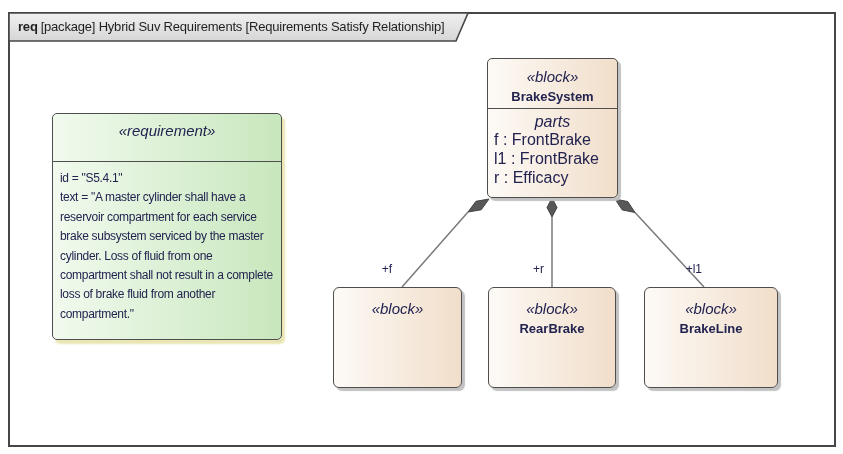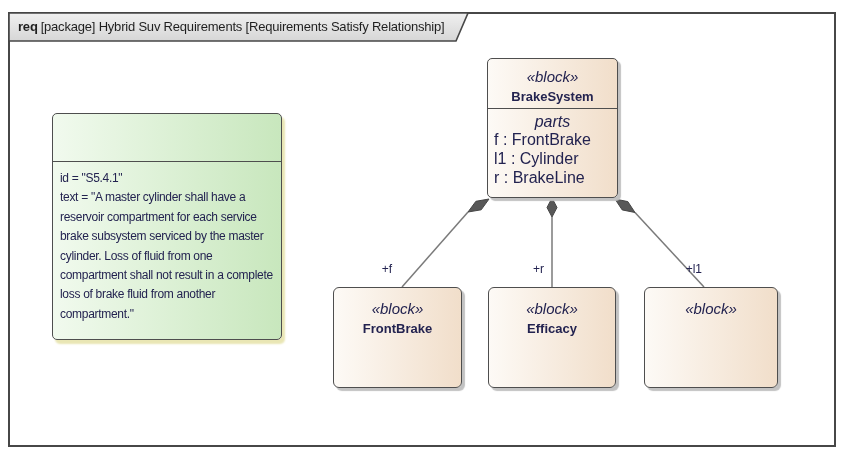--- a/index.html
+++ b/index.html
@@ -82,51 +82,52 @@
     <polygon points="552,198 557,207.5 552,217 547,207.5" fill="#585858" stroke="#454545" stroke-width="1"></polygon>
     <polygon points="615,199 627.8,201.6 635,212.5 622.2,209.9" fill="#585858" stroke="#454545" stroke-width="1"></polygon>
   </svg>
 
   <div class="tab-text">
     <span class="kw">req</span><span>[package] Hybrid Suv Requirements [Requirements Satisfy Relationship]</span>
   </div>
 
   <div class="uml-box req">
     <div class="req-header">
+      <div class="stereo">«requirement»</div>
     </div>
     <div class="req-body">
       <p>id = "S5.4.1"</p>
       <p>text = "A master cylinder shall have a reservoir compartment for each service brake subsystem serviced by the master cylinder. Loss of fluid from one compartment shall not result in a complete loss of brake fluid from another compartment."</p>
     </div>
   </div>
 
   <div class="uml-box bs">
     <div class="bs-header">
       <div class="stereo">«block»</div>
       <div class="box-name">BrakeSystem</div>
     </div>
     <div class="bs-parts">
       <div class="parts-label">parts</div>
       <div class="part-item">f : FrontBrake</div>
-      <div class="part-item">l1 : Cylinder</div>
-      <div class="part-item">r : BrakeLine</div>
+      <div class="part-item">l1 : FrontBrake</div>
+      <div class="part-item">r : Efficacy</div>
     </div>
   </div>
 
   <div class="uml-box blk blk-front">
     <div class="stereo">«block»</div>
-    <div class="box-name">FrontBrake</div>
   </div>
 
   <div class="uml-box blk blk-rear">
     <div class="stereo">«block»</div>
-    <div class="box-name">Efficacy</div>
+    <div class="box-name">RearBrake</div>
   </div>
 
   <div class="uml-box blk blk-line">
     <div class="stereo">«block»</div>
+    <div class="box-name">BrakeLine</div>
   </div>
 
   <div class="conn-label lbl-f">+f</div>
   <div class="conn-label lbl-r">+r</div>
   <div class="conn-label lbl-l1">+l1</div>
 
 </div>
 
 </body></html>

